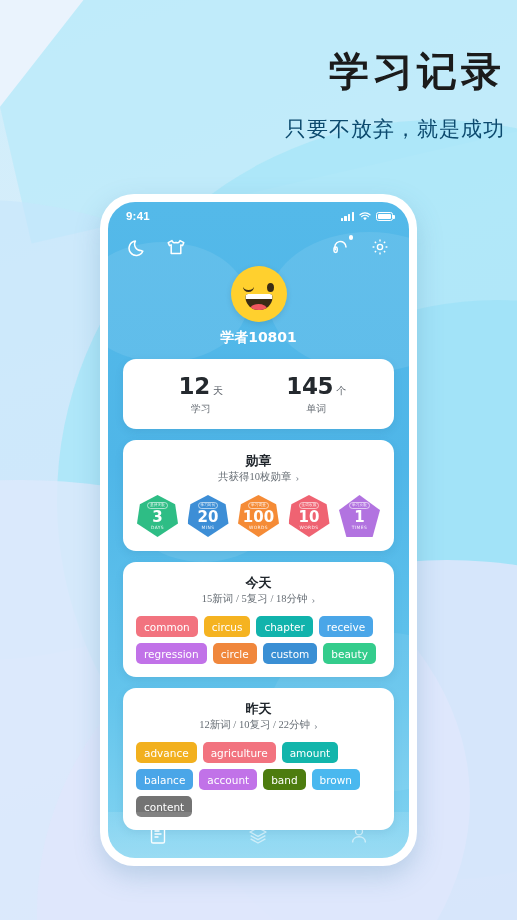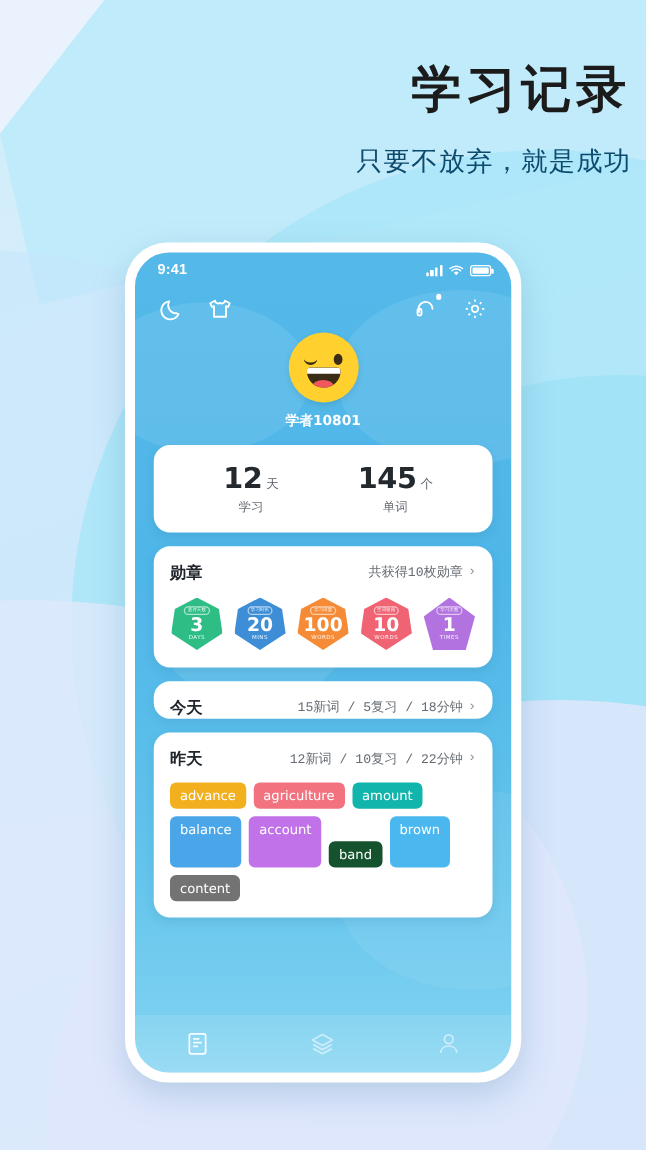--- a/index.html
+++ b/index.html
@@ -75,42 +75,42 @@
   .avatar { width:56px; height:56px; border-radius:50%; background:#ffd02e; margin:0 auto;
     position:relative; box-shadow:0 2px 6px rgba(0,0,0,.10); }
   .eye-open { position:absolute; width:7px; height:9px; border-radius:50%; background:#3a2c15; right:13px; top:17px; }
   .eye-wink { position:absolute; left:12px; top:20px; width:11px; height:6px;
     border-bottom:2.6px solid #3a2c15; border-radius:0 0 10px 10px; }
   .mouth { position:absolute; left:50%; transform:translateX(-50%); bottom:12px;
     width:27px; height:16px; background:#3a2c15; border-radius:3px 3px 13px 13px; overflow:hidden; }
   .mouth .teeth { position:absolute; top:0; left:0; right:0; height:5px; background:#fff; }
   .mouth .tongue { position:absolute; bottom:-4px; left:50%; transform:translateX(-50%);
     width:17px; height:10px; background:#f0575f; border-radius:50%; }
-  .uname { margin-top:7px; font-size:11px; color:#ffffff; font-weight:bold;
+  .uname { margin-top:7px; font-size:14px; color:#ffffff; font-weight:bold;
     font-family:"DejaVu Sans","Liberation Sans",sans-serif; }
 
   
   .cards { position:relative; padding:0 15px; margin-top:12px; }
   .card { background:#fff; border-radius:13px; box-shadow:0 3px 8px rgba(30,90,130,.12); margin-bottom:11px; }
 
   
   .stats { display:flex; padding:14px 20px 13px;align-items:center; }
   .stat { flex:1; text-align:center; }
   .stat-row { display:flex; align-items:baseline; justify-content:center; gap:3px; }
   .stat-num { font-size:23px; font-weight:bold; color:#24292e; letter-spacing:-.3px;
     font-family:"DejaVu Sans","Liberation Sans",sans-serif; }
   .stat-unit { font-size:10px; color:#5a6068; font-family:"DejaVu Sans",sans-serif; }
   .stat-lab { margin-top:3px; font-size:10px; color:#6a7077; font-family:"DejaVu Sans",sans-serif; }
 
   
-  .card-head { display:flex; align-items:center; justify-content:space-between; padding:12px 13px 0; }
+  .card-head { display:flex; align-items:center; justify-content:space-between; padding:12px 13px 0;flex-direction:column; }
   .card-title { font-size:13px; font-weight:bold; color:#20262c;
     font-family:"DejaVu Sans","Liberation Sans",sans-serif; }
   .card-meta { font-size:10.5px; color:#666d74; display:flex; align-items:center; gap:4px;
-    font-family:Liberation Mono, monospace; }
+    font-family:Liberation Serif, serif; }
   .chev { font-size:11px; color:#8b9198; line-height:1; }
 
   
   .medals { display:flex; justify-content:space-between; padding:11px 14px 14px; }
   .medal { width:41px; height:42px; position:relative; display:flex; flex-direction:column;
     align-items:center; justify-content:center; color:#fff;
     clip-path:polygon(50% 0%,93% 22%,100% 68%,50% 100%,0% 68%,7% 22%);
     filter:drop-shadow(0 2px 3px rgba(0,0,0,.18)); }
   .medal.pent { clip-path:polygon(50% 0%,100% 36%,82% 100%,18% 100%,0% 36%); }
   .m-top { font-size:3.6px; letter-spacing:.1px; opacity:.92; border:.5px solid rgba(255,255,255,.65);
@@ -284,37 +284,47 @@
       </div>
 
       <div class="card">
         <div class="card-head">
           <div class="card-title">今天</div>
           <div class="card-meta">
             <span>15新词 / 5复习 / 18分钟</span>
             <span class="chev">›</span>
           </div>
         </div>
+        <div class="words">
+          <span class="tag" style="background: rgb(242, 115, 127);">common</span>
+          <span class="tag" style="background: rgb(245, 179, 33);">circus</span>
+          <span class="tag" style="background: rgb(17, 179, 172);">chapter</span>
+          <span class="tag" style="background: rgb(74, 166, 232);">receive</span>
+          <span class="tag" style="background: rgb(193, 114, 232);">regression</span>
+          <span class="tag" style="background: rgb(240, 135, 60);">circle</span>
+          <span class="tag" style="background: rgb(58, 143, 212);">custom</span>
+          <span class="tag" style="background: rgb(52, 204, 140);">beauty</span>
+        </div>
       </div>
 
       <div class="card">
         <div class="card-head">
           <div class="card-title">昨天</div>
           <div class="card-meta">
             <span>12新词 / 10复习 / 22分钟</span>
             <span class="chev">›</span>
           </div>
         </div>
         <div class="words">
           <span class="tag" style="background: rgb(242, 176, 30);">advance</span>
           <span class="tag" style="background: rgb(242, 115, 127);">agriculture</span>
           <span class="tag" style="background: rgb(18, 181, 171);">amount</span>
           <span class="tag" style="background: rgb(74, 166, 232);">balance</span>
           <span class="tag" style="background: rgb(193, 114, 232);">account</span>
-          <span class="tag" style="background: #14532d; margin-top: 20px;">band</span>
+          <span class="tag" style="background: #4d7c0f;">band</span>
           <span class="tag" style="background: rgb(74, 184, 239);">brown</span>
           <span class="tag" style="background: #737373;">content</span>
         </div>
       </div>
 
     </div>
 
     <div class="tabbar">
       <div class="tab">
         <svg width="24" height="24" viewBox="0 0 24 24">

